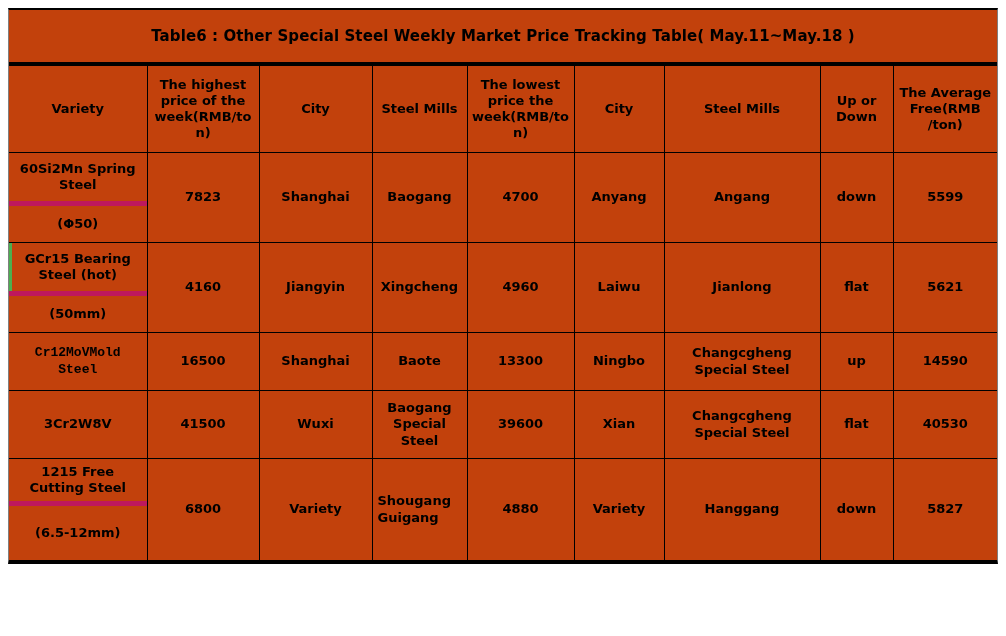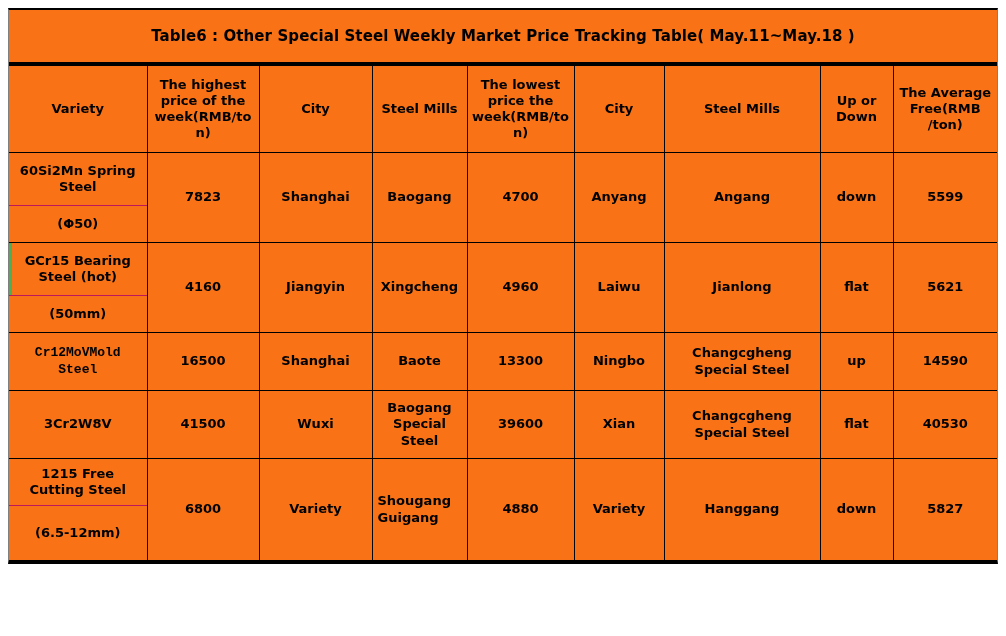--- a/index.html
+++ b/index.html
@@ -1,34 +1,34 @@
 <!DOCTYPE html>
 <html><head>
 <meta charset="utf-8">
 <style>
   html,body{margin:0;padding:0;background:#fff;}
   body{font-family:"DejaVu Sans","Liberation Sans",sans-serif;font-weight:bold;color:#000;
        width:1006px;height:636px;overflow:hidden;}
   .frame{position:absolute;left:8px;top:8px;width:990px;box-sizing:border-box;
          border-top:2px solid #000;border-bottom:4px solid #000;
-         border-left:1px solid #7f7f7f;border-right:1px solid #7f7f7f;background:#f97316;}
+         border-left:1px solid #7f7f7f;border-right:1px solid #7f7f7f;background:#c2410c;}
   .title{height:52px;display:flex;align-items:center;justify-content:center;
          font-size:15px;letter-spacing:.1px;}
   .sep{height:4px;background:#000;}
   table.grid{border-collapse:collapse;table-layout:fixed;width:100%;}
   .grid th,.grid td{border:1px solid #000;text-align:center;vertical-align:middle;
          font-size:13px;font-weight:bold;padding:0 3px;overflow-wrap:break-word;line-height:1.25;}
   .grid tr > *:first-child{border-left:none;}
   .grid tr > *:last-child{border-right:none;}
   .grid thead th{border-top:none;height:86px;}
   .grid tbody tr:last-child td{border-bottom:none;}
   td.variety{padding:0;}
   .vwrap{display:flex;flex-direction:column;width:100%;}
   .v-top{display:flex;align-items:center;justify-content:center;position:relative;
-         border-bottom:1px solid #be185d;box-sizing:border-box;padding:0 10px;text-align:center;}
+         border-bottom:5px solid #be185d;box-sizing:border-box;padding:0 10px;text-align:center;}
   .v-bottom{flex:1;display:flex;align-items:center;justify-content:center;}
   .v-single{display:flex;align-items:center;justify-content:center;height:100%;
          box-sizing:border-box;padding:0 10px;text-align:center;}
   .r1 .vwrap{height:89px;}  .r1 .v-top{height:53px;}
   .r2 .vwrap{height:89px;}  .r2 .v-top{height:53px;}
   .r3 .vwrap{height:57px;font-family:Liberation Mono, monospace;}
   .r4 .vwrap{height:61px;}
   .r5 .vwrap{height:67px;}
   .r6 .vwrap{height:101px;} .r6 .v-top{height:47px;}
   .v-left{justify-content:flex-start;text-align:left;padding-left:6px;}

